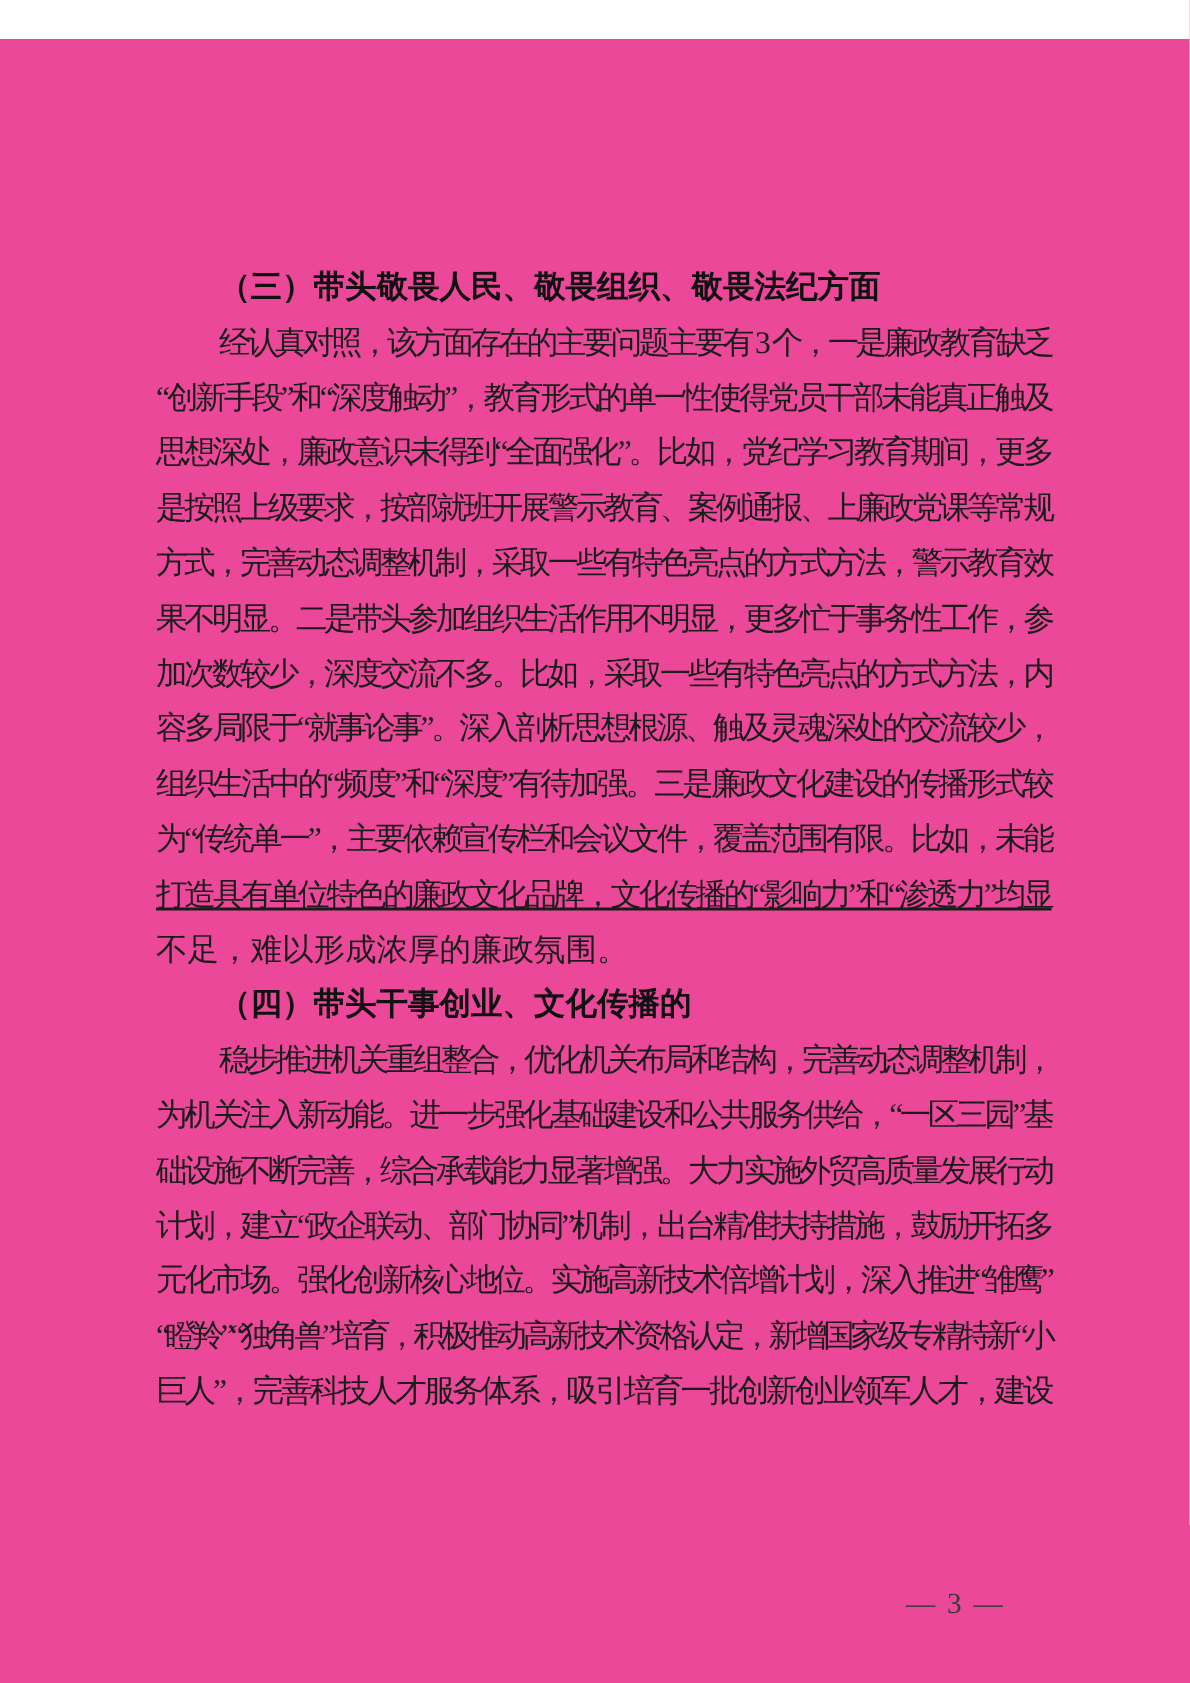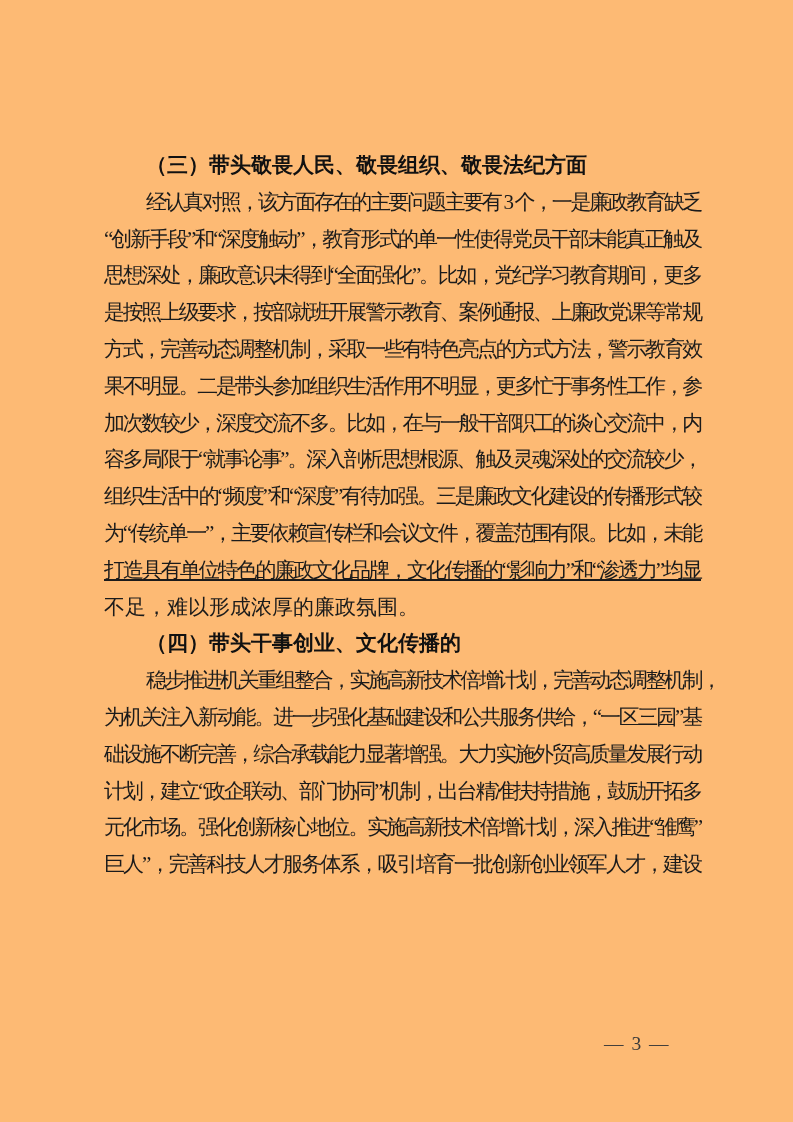--- a/index.html
+++ b/index.html
@@ -4,21 +4,22 @@
 <style>
   * { margin: 0; padding: 0; box-sizing: border-box; }
   html, body { background: #ffffff; }
   body {
     width: 793px; height: 1122px;
     position: relative; overflow: hidden;
     font-family: "Liberation Serif", "DejaVu Serif", serif;
   }
   .page {
     position: absolute; inset: 0;
-    background: #fdba74;
+    background: #ec4899;
+    margin-top: 26px;
   }
   .content {
     position: absolute;
     left: 104px; top: 147px; width: 597px;
   }
   .section { display: block; }
   .line {
     height: 36.8px;
     line-height: 36.8px;
     font-size: 21px;
@@ -50,33 +51,34 @@
       <div class="section heading">
         <div class="line indent"><span class="line-text">（三）带头敬畏人民、敬畏组织、敬畏法纪方面</span></div>
       </div>
       <div class="section paragraph">
         <div class="line indent justify"><span class="line-text" style="letter-spacing: -2.34375px;">经认真对照，该方面存在的主要问题主要有 3 个，一是廉政教育缺乏</span></div>
         <div class="line justify"><span class="line-text" style="letter-spacing: -2.06756px;">“创新手段”和“深度触动”，教育形式的单一性使得党员干部未能真正触及</span></div>
         <div class="line justify"><span class="line-text" style="letter-spacing: -2.2017px;">思想深处，廉政意识未得到“全面强化”。比如，党纪学习教育期间，更多</span></div>
         <div class="line justify"><span class="line-text" style="letter-spacing: -2.34375px;">是按照上级要求，按部就班开展警示教育、案例通报、上廉政党课等常规</span></div>
         <div class="line justify"><span class="line-text" style="letter-spacing: -2.34375px;">方式，完善动态调整机制，采取一些有特色亮点的方式方法，警示教育效</span></div>
         <div class="line justify"><span class="line-text" style="letter-spacing: -2.34375px;">果不明显。二是带头参加组织生活作用不明显，更多忙于事务性工作，参</span></div>
-        <div class="line justify"><span class="line-text" style="letter-spacing: -2.34375px;">加次数较少，深度交流不多。比如，在与一般干部职工的谈心交流中，内</span></div>
+        <div class="line justify"><span class="line-text" style="letter-spacing: -2.34375px;">加次数较少，深度交流不多。比如，采取一些有特色亮点的方式方法，内</span></div>
         <div class="line justify"><span class="line-text" style="letter-spacing: -2.2017px;">容多局限于“就事论事”。深入剖析思想根源、触及灵魂深处的交流较少，</span></div>
         <div class="line justify"><span class="line-text" style="letter-spacing: -2.06756px;">组织生活中的“频度”和“深度”有待加强。三是廉政文化建设的传播形式较</span></div>
         <div class="line justify"><span class="line-text" style="letter-spacing: -2.2017px;">为“传统单一”，主要依赖宣传栏和会议文件，覆盖范围有限。比如，未能</span></div>
         <div class="line justify"><span class="line-text" style="letter-spacing: -2.06756px; text-decoration: underline;">打造具有单位特色的廉政文化品牌，文化传播的“影响力”和“渗透力”均显</span></div>
         <div class="line"><span class="line-text">不足，难以形成浓厚的廉政氛围。</span></div>
       </div>
       <div class="section heading">
         <div class="line indent"><span class="line-text">（四）带头干事创业、文化传播的</span></div>
       </div>
       <div class="section paragraph">
-        <div class="line indent justify"><span class="line-text" style="letter-spacing: -2.5px;">稳步推进机关重组整合，实施高新技术倍增计划，完善动态调整机制，</span></div>
+        <div class="line indent justify"><span class="line-text" style="letter-spacing: -2.5px;">稳步推进机关重组整合，优化机关布局和结构，完善动态调整机制，</span></div>
         <div class="line justify"><span class="line-text" style="letter-spacing: -2.2017px;">为机关注入新动能。进一步强化基础建设和公共服务供给，“一区三园”基</span></div>
         <div class="line justify"><span class="line-text" style="letter-spacing: -2.34375px;">础设施不断完善，综合承载能力显著增强。大力实施外贸高质量发展行动</span></div>
         <div class="line justify"><span class="line-text" style="letter-spacing: -2.2017px;">计划，建立“政企联动、部门协同”机制，出台精准扶持措施，鼓励开拓多</span></div>
         <div class="line justify"><span class="line-text" style="letter-spacing: -2.2017px;">元化市场。强化创新核心地位。实施高新技术倍增计划，深入推进“雏鹰”</span></div>
+        <div class="line justify"><span class="line-text" style="letter-spacing: -2.7947px;">“瞪羚”“独角兽”培育，积极推动高新技术资格认定，新增国家级专精特新“小</span></div>
         <div class="line justify"><span class="line-text" style="letter-spacing: -1.979px;">巨人”，完善科技人才服务体系，吸引培育一批创新创业领军人才，建设</span></div>
       </div>
     </div>
   <div class="footer">— 3 —</div>
 </div>
 
 </body></html>

